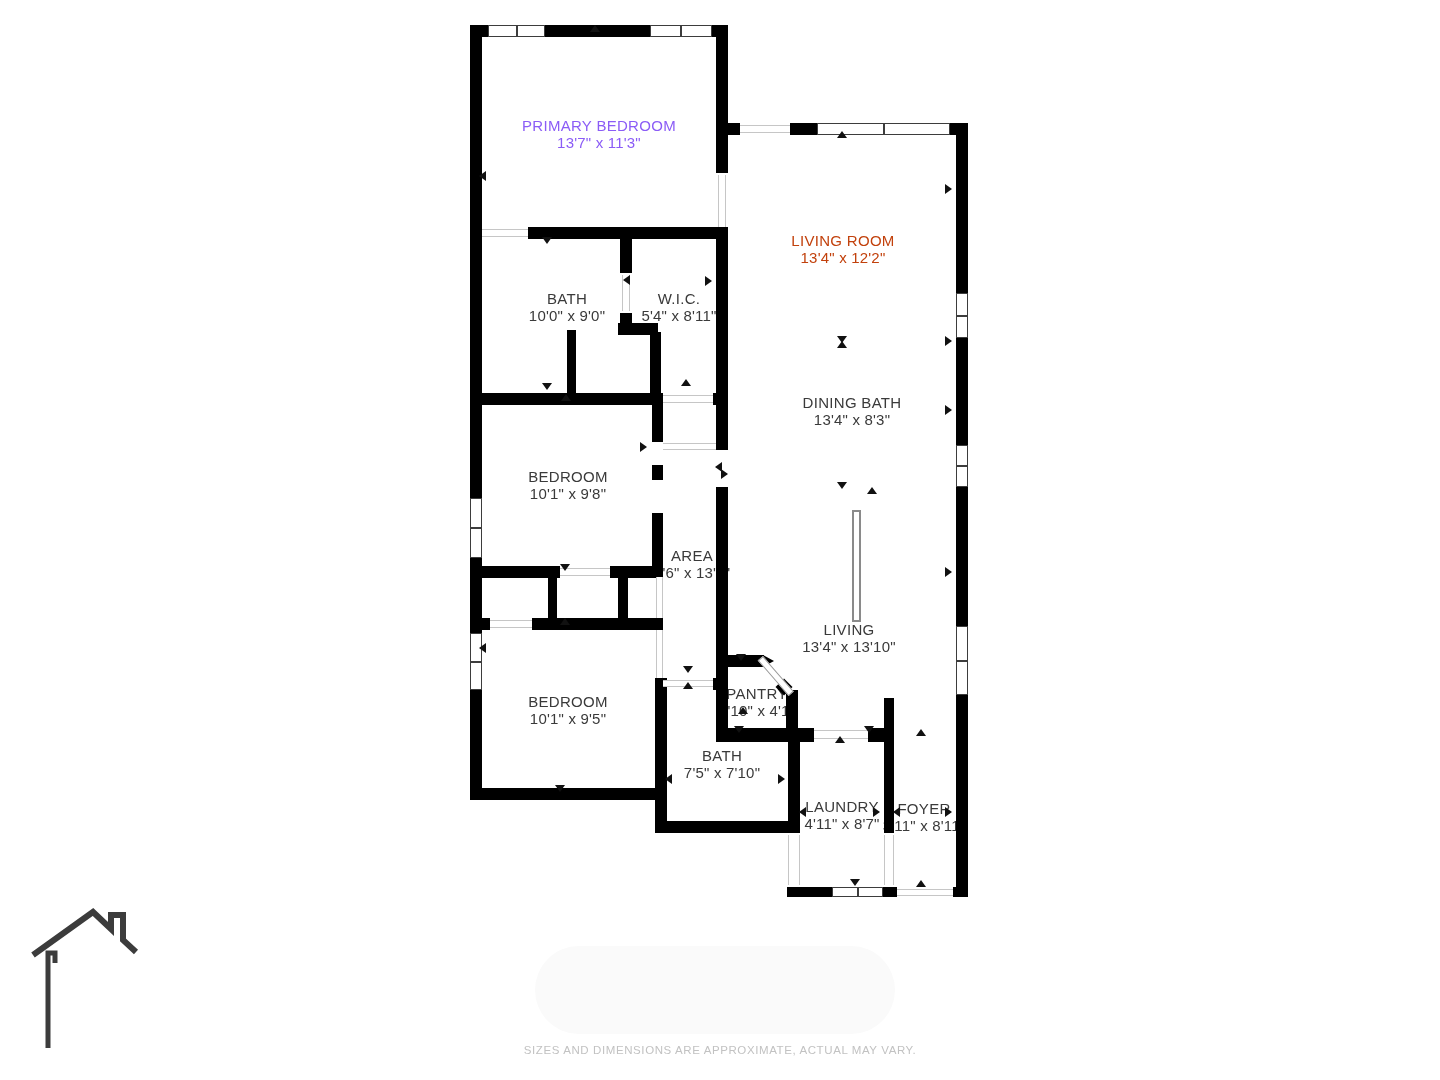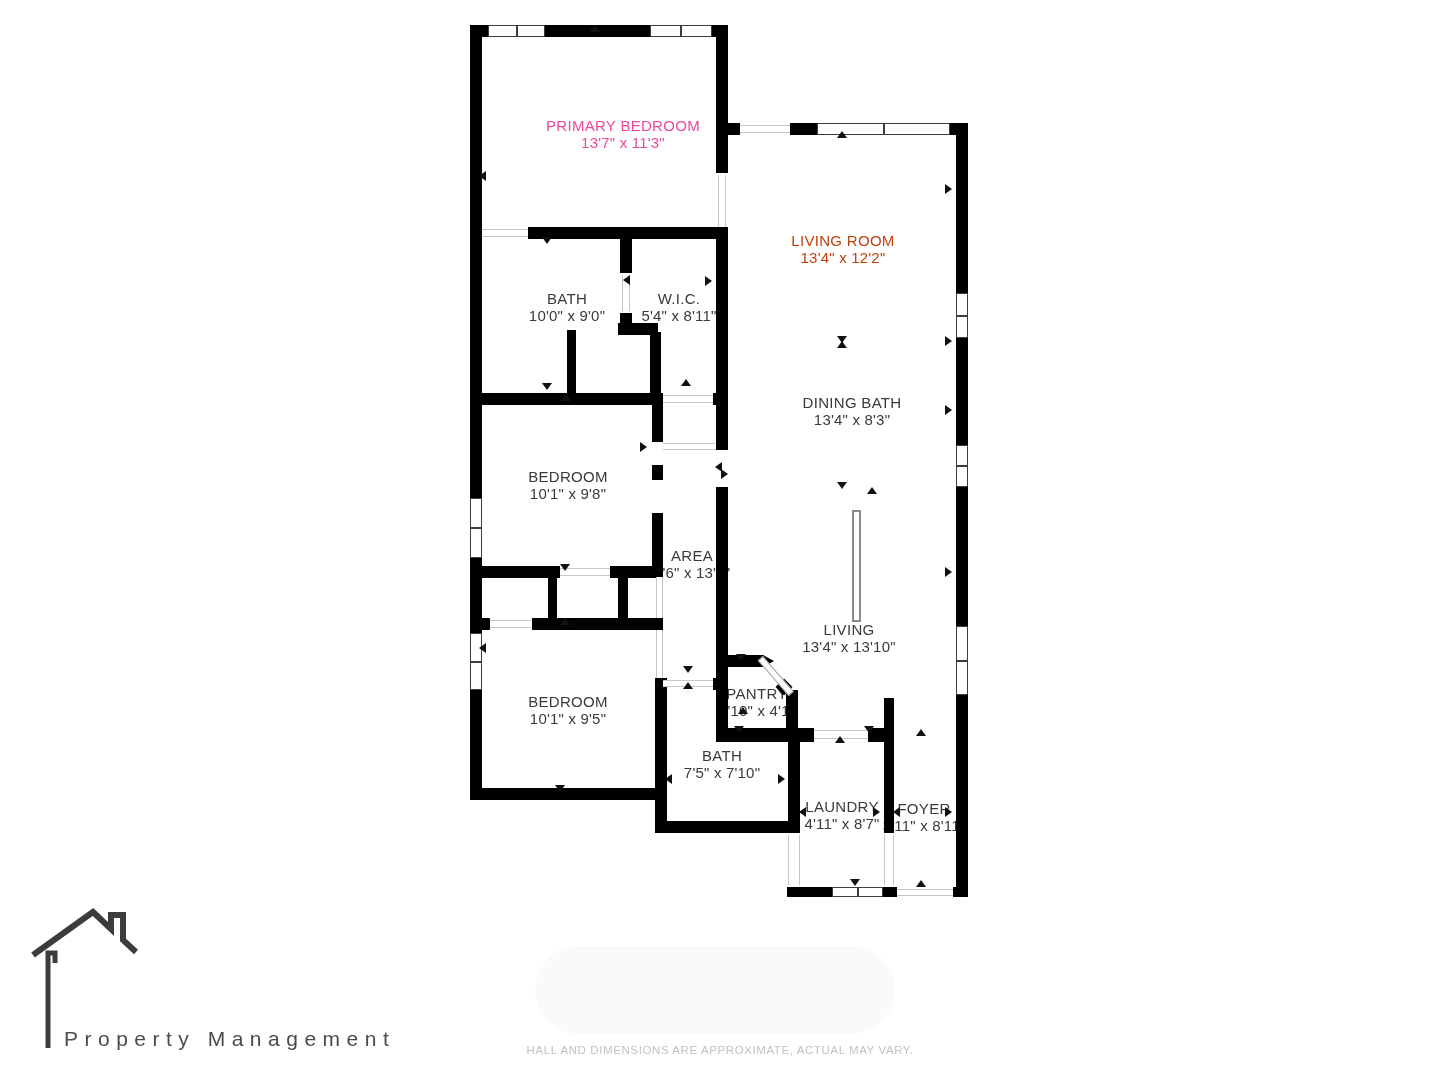--- a/index.html
+++ b/index.html
@@ -43,21 +43,21 @@
 <div id="page">
   <div id="watermark"></div>
 
   <div id="plan">
 
     <div id="island"></div>
     <div id="pantry-wall-tip"></div>
     <div id="pantry-door"></div>
     <div id="pantry-corner"></div>
 
-    <div class="room-label" style="left: 599px; top: 134px; color: #ec4899; margin-left: 24px;">
+    <div class="room-label" style="left: 599px; top: 134px; color: #8b5cf6;">
       <div class="rn">PRIMARY BEDROOM</div>
       <div class="rd">13'7" x 11'3"</div>
     </div>
     <div class="room-label" style="left: 843px; top: 249px; color: #c2410c;">
       <div class="rn">LIVING ROOM</div>
       <div class="rd">13'4" x 12'2"</div>
     </div>
     <div class="room-label" style="left: 567px; top: 307px; color: rgb(58, 58, 58);">
       <div class="rn">BATH</div>
       <div class="rd">10'0" x 9'0"</div>
@@ -226,15 +226,14 @@
       <div class="ar" style="left: 778px; top: 774px; border-top: 5px solid transparent; border-bottom: 5px solid transparent; border-left: 7px solid rgb(17, 17, 17);"></div>
       <div class="ar" style="left: 705px; top: 276px; border-top: 5px solid transparent; border-bottom: 5px solid transparent; border-left: 7px solid rgb(17, 17, 17);"></div>
     </div>
 
   <div id="logo">
     <svg id="house-icon" width="150" height="155" viewBox="0 0 150 155">
       <path d="M3,50 L63,7 L81,24 L81,10 L93,10 L93,35 L106,47" fill="none" stroke="#3c3c3c" stroke-width="6"></path>
       <path d="M18,143 L18,48 L25,48 L25,58" fill="none" stroke="#3c3c3c" stroke-width="5"></path>
     </svg>
   </div>
-  <div id="brand-tagline" style="color: rgb(75, 75, 75);">Property Management</div>
-  <div id="disclaimer" style="color: rgb(194, 194, 194);">HALL AND DIMENSIONS ARE APPROXIMATE, ACTUAL MAY VARY.</div>
+  <div id="disclaimer" style="color: rgb(194, 194, 194);">SIZES AND DIMENSIONS ARE APPROXIMATE, ACTUAL MAY VARY.</div>
 </div>
 
 </body></html>

